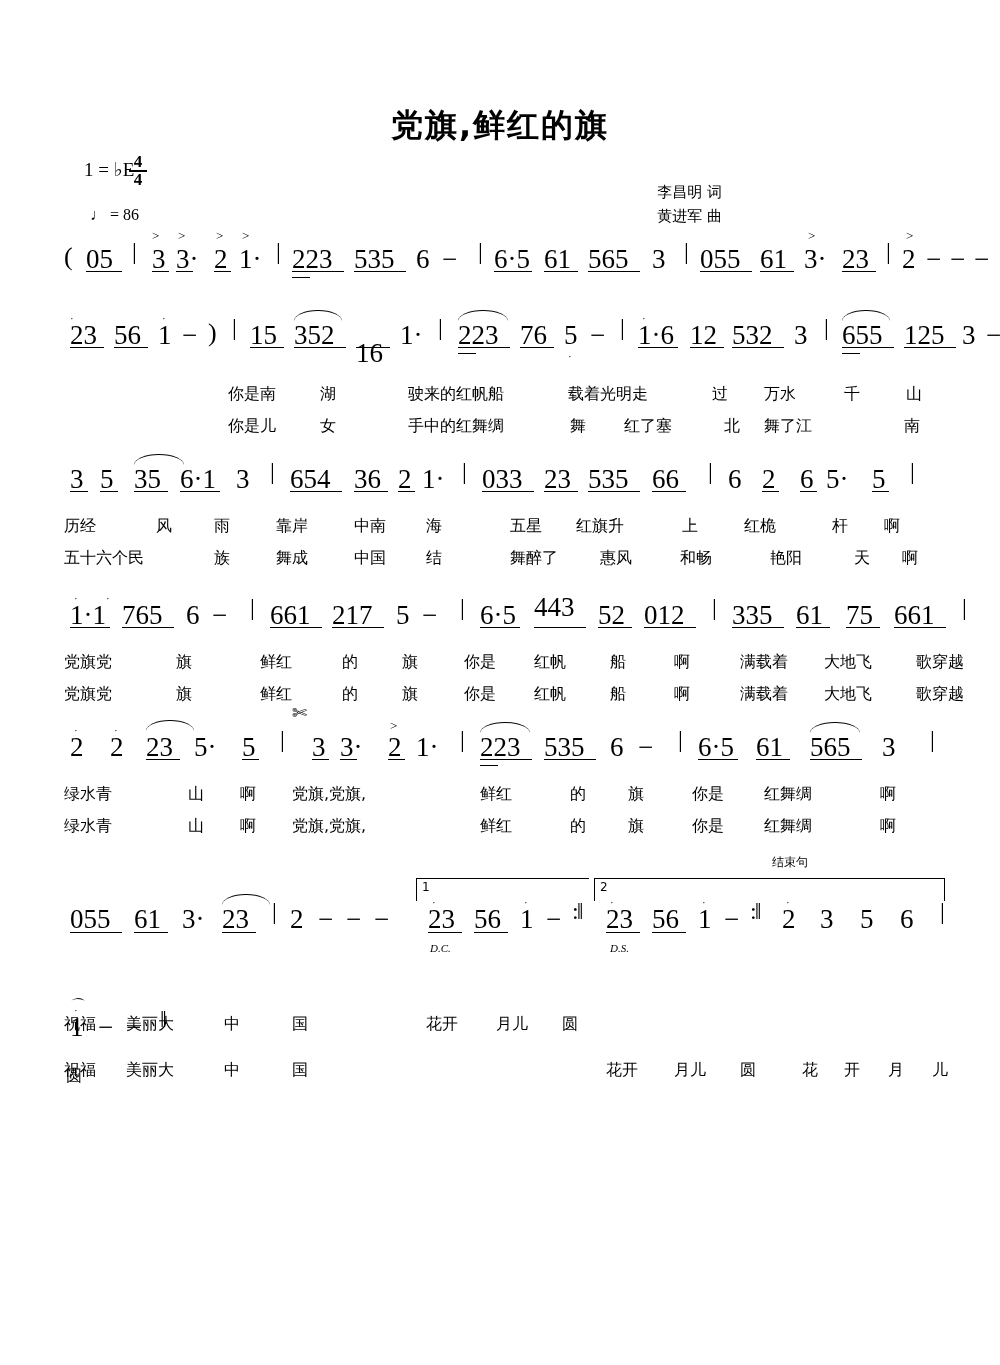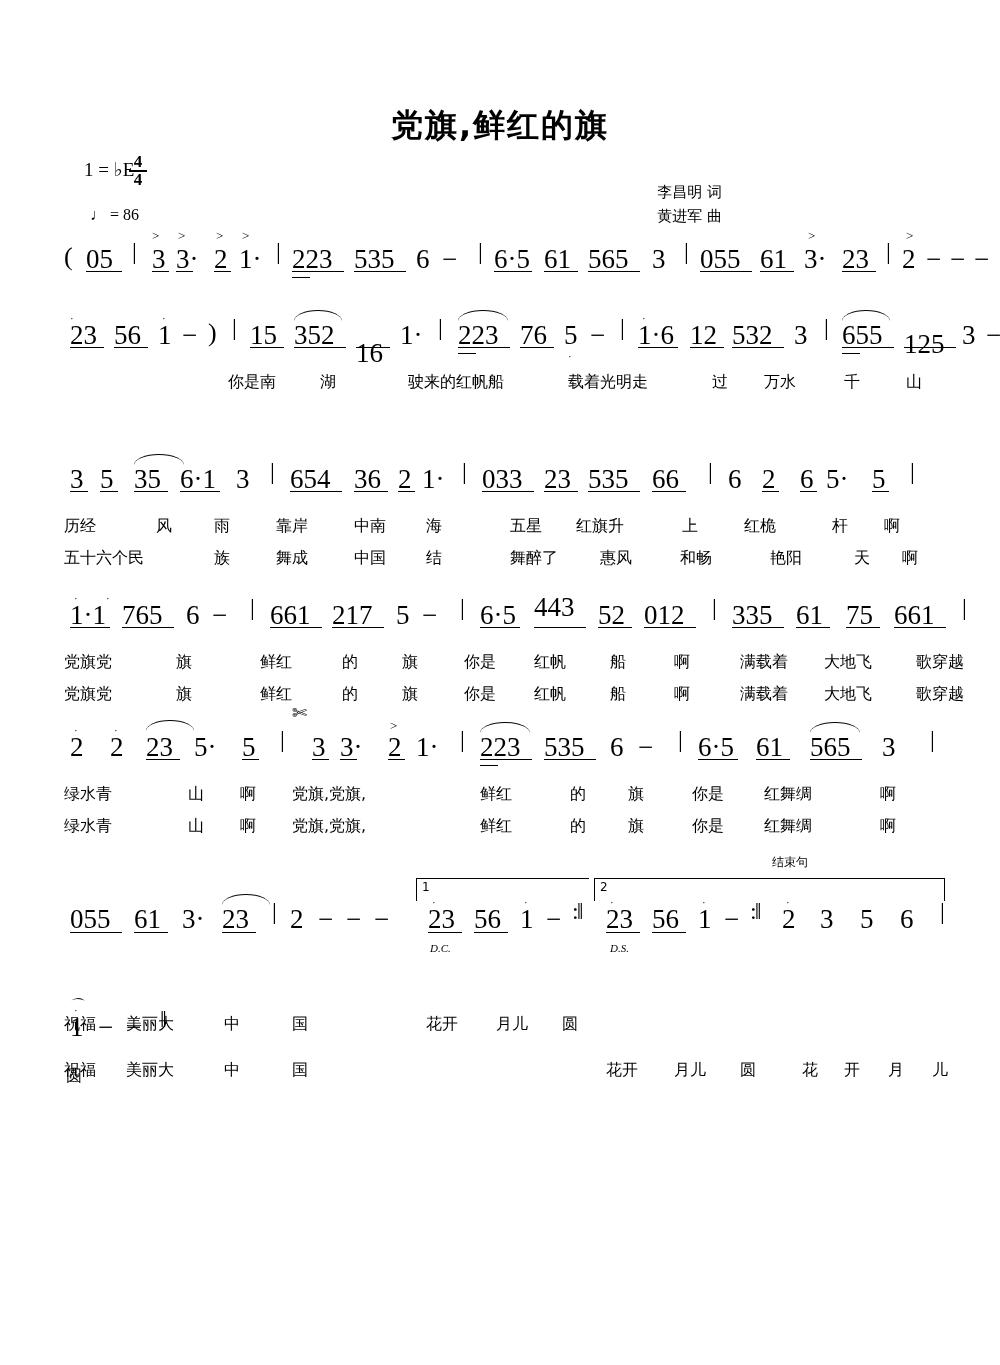--- a/index.html
+++ b/index.html
@@ -251,35 +251,45 @@
 
       <span class="g" style="left:730px; top:8px;">3</span>
 
       <span class="g" style="left:760px; top:2px; font-size:24px;">|</span>
 
       <span class="g" style="left:778px; top:-2px; width:48px; height:10px; border-top:1.5px solid #000; border-radius:50%/100% 100% 0 0;"></span>
       <span class="g" style="left:778px; top:8px;">655</span>
       <span class="g" style="left:778px; top:35px; width:52px; border-top:1.6px solid #000;"></span>
       <span class="g" style="left:778px; top:41px; width:18px; border-top:1.6px solid #000;"></span>
 
-      <span class="g" style="left:840px; top:8px;margin-top:9px;">125</span>
+      <span class="g" style="left:840px; top:8px;">125</span>
       <span class="g" style="left:840px; top:35px; width:52px; border-top:1.6px solid #000;"></span>
 
       <span class="g" style="left:898px; top:8px;">3</span>
       <span class="g" style="left:922px; top:8px;">−</span>
     </div>
-    <div class="lyricline" style="margin-top:12px;">
+    <div class="lyricline" style="margin-top:24px;">
       <span class="g" style="left:164px;">你是南</span>
       <span class="g" style="left:256px;">湖</span>
       <span class="g" style="left:344px;">驶来的红帆船</span>
       <span class="g" style="left:504px;">载着光明走</span>
       <span class="g" style="left:648px;">过</span>
       <span class="g" style="left:700px;">万水</span>
       <span class="g" style="left:780px;">千</span>
       <span class="g" style="left:842px;">山</span>
+    </div>
+    <div class="lyricline" style="margin-top:2px;">
+      <span class="g" style="left:164px;">你是儿</span>
+      <span class="g" style="left:256px;">女</span>
+      <span class="g" style="left:344px;">手中的红舞绸</span>
+      <span class="g" style="left:506px;">舞</span>
+      <span class="g" style="left:560px;">红了塞</span>
+      <span class="g" style="left:660px;">北</span>
+      <span class="g" style="left:700px;">舞了江</span>
+      <span class="g" style="left:840px;">南</span>
     </div>
   </div>
 
   <div class="system" style="top:456px;">
     <div class="noteline">
       <span class="g" style="left:6px; top:8px;">3</span>
       <span class="g" style="left:6px; top:35px; width:18px; border-top:1.6px solid #000;"></span>
 
       <span class="g" style="left:36px; top:8px;">5</span>
       <span class="g" style="left:36px; top:35px; width:18px; border-top:1.6px solid #000;"></span>

